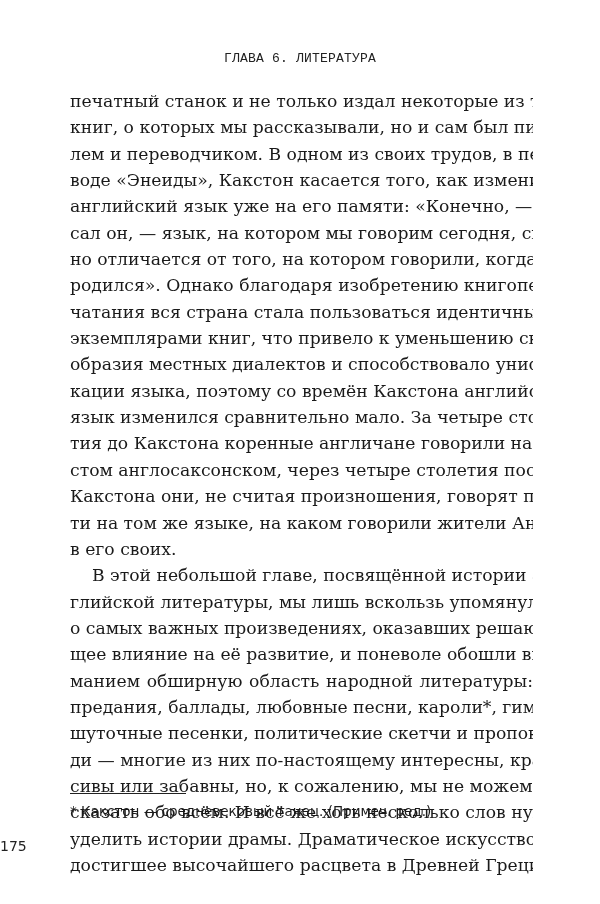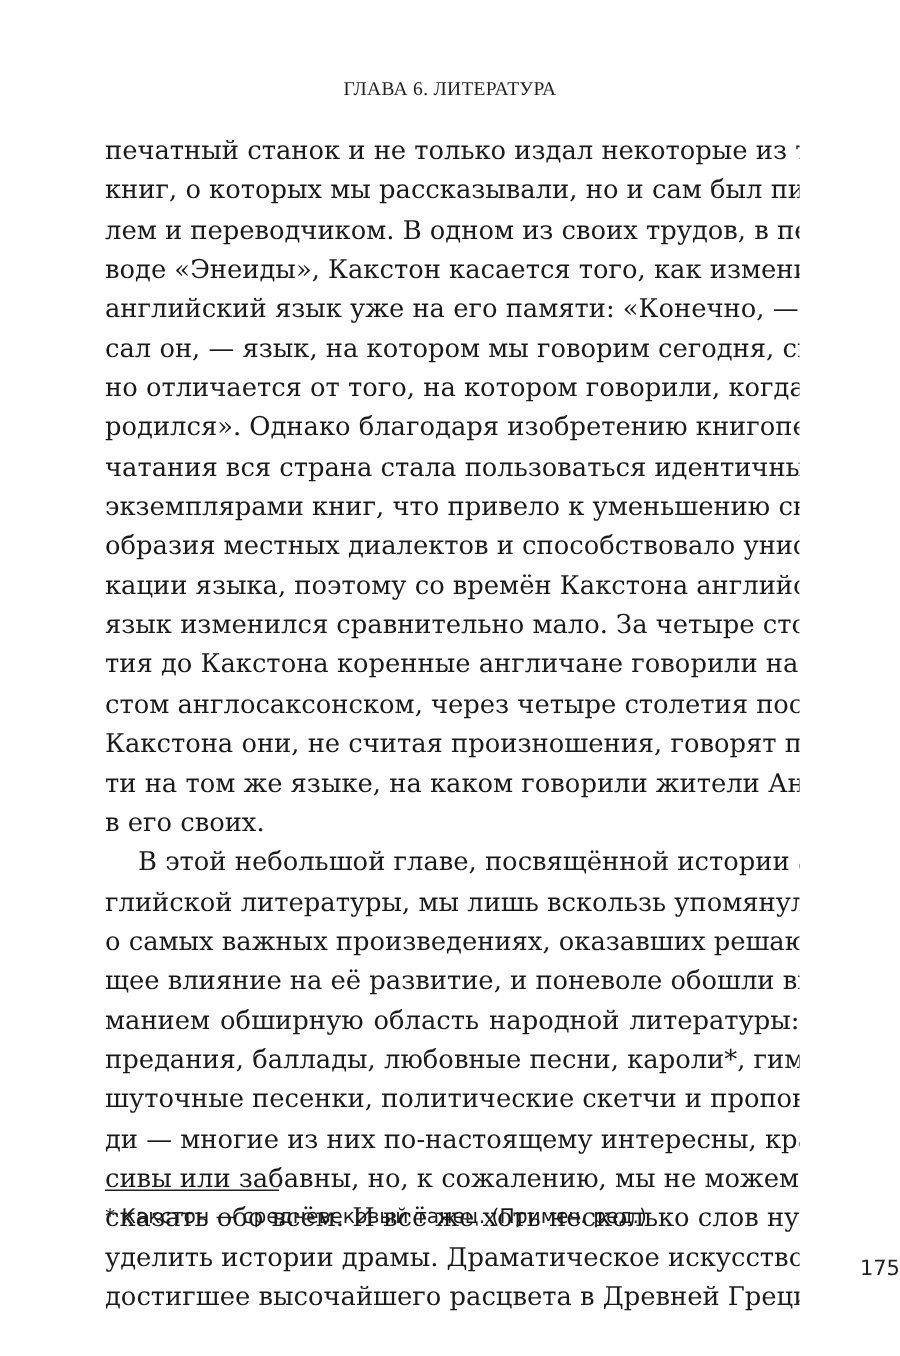--- a/index.html
+++ b/index.html
@@ -14,21 +14,21 @@
       overflow: hidden;
       color: #1a1a1a;
       font-family: "DejaVu Serif", "Liberation Serif", serif;
     }
     .running-head {
       position: absolute;
       top: 51px;
       left: 0;
       width: 600px;
       text-align: center;
-      font-family: Liberation Serif, serif;
+      font-family: Liberation Mono, monospace;
       font-size: 13px;
       letter-spacing: 0.2px;
       color: #222;
     }
     .text-block {
       position: absolute;
       top: 88px;
       left: 70px;
       width: 463px;
     }
@@ -63,21 +63,21 @@
       font-family: "DejaVu Sans", "Liberation Sans", sans-serif;
       font-size: 13.5px;
       color: #1a1a1a;
       white-space: nowrap;
     }
     .page-number {
       position: absolute;
       top: 838px;
       left: 0;
       width: 600px;
-      text-align: right;
+      text-align: left;
       font-family: "DejaVu Sans", "Liberation Sans", sans-serif;
       font-size: 14px;
       color: #222;
     }
   </style>
 </head>
 <body>
 
 <div class="running-head">ГЛАВА 6. ЛИТЕРАТУРА</div>
 

